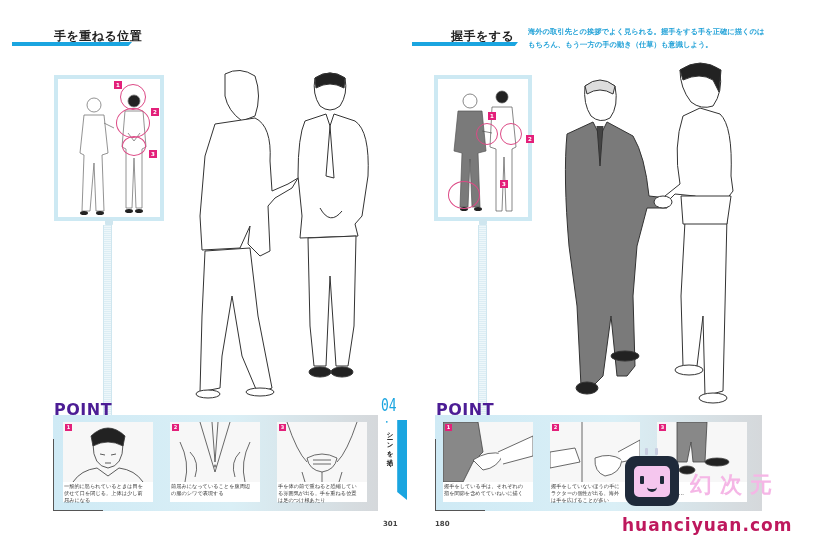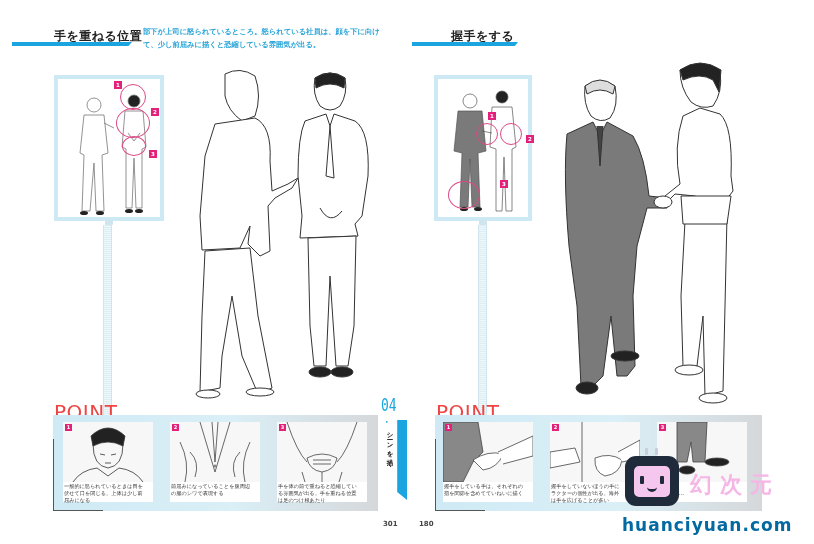--- a/index.html
+++ b/index.html
@@ -22,21 +22,21 @@
   .circle { position: absolute; border: 1.5px solid #dd4a86; border-radius: 50%; }
   .marker { position: absolute; width: 8px; height: 8px; background: #e3207a; color: #fff; font-size: 5.5px; font-weight: bold; text-align: center; line-height: 8px; }
 
   
   .connector { position: absolute; width: 9px; background: repeating-linear-gradient(180deg, #dcedf4 0, #dcedf4 1px, #eef7fa 1px, #eef7fa 2px); border-left: 1px solid #cfe6ef; border-right: 1px solid #cfe6ef; }
 
   
   .illus { position: absolute; }
 
   
-  .point-label { position: absolute; top: 400px; font-size: 20px; font-weight: normal; color: #ef4444; letter-spacing: 0.5px; font-family: "DejaVu Sans", sans-serif; }
+  .point-label { position: absolute; top: 400px; font-size: 16px; font-weight: bold; color: #4c1d95; letter-spacing: 0.5px; font-family: "DejaVu Sans", sans-serif; }
   .point-box { position: absolute; top: 415px; height: 96px; background: linear-gradient(90deg, #cfeaf5 0%, #daeff6 55%, #d5d8db 100%); }
   .point-box-edge { position: absolute; left: 0; top: 24px; bottom: 0; width: 1px; background: #555; }
   .point-box-bottom { position: absolute; left: 0; bottom: 0; width: 50px; height: 1px; background: #555; }
   .point-card { position: absolute; top: 7px; width: 90px; height: 80px; background: #fff; }
   .card-img { position: absolute; left: 0; top: 0; width: 90px; height: 60px; background: #f7f7f7; overflow: hidden; }
   .card-marker { position: absolute; left: 2px; top: 2px; width: 7px; height: 7px; background: #e3207a; color: #fff; font-size: 5px; font-weight: bold; text-align: center; line-height: 7px; z-index: 2; }
   .card-text { position: absolute; left: 1px; top: 61px; width: 89px; font-size: 5.2px; line-height: 7px; color: #333; white-space: pre-line; }
 
   
   .chapter-num { position: absolute; left: 381px; top: 395px; font-size: 13px; color: #1aa5e0; font-family: "DejaVu Sans Mono", monospace; transform: scaleY(1.35); transform-origin: top; }
@@ -46,30 +46,28 @@
 
   .page-num { position: absolute; top: 520px; font-size: 7px; font-weight: bold; color: #444; }
 
   
   .wm-logo { position: absolute; left: 625px; top: 456px; width: 54px; height: 50px; background: #1f2a3a; border-radius: 11px; }
   .wm-face { position: absolute; left: 6px; top: 7px; width: 42px; height: 37px; background: #f5c6ee; border-radius: 8px; border: 3px solid #1f2a3a; }
   .wm-eye { position: absolute; top: 10px; width: 4px; height: 8px; background: #1f2a3a; border-radius: 1px; }
   .wm-mouth { position: absolute; left: 13px; top: 20px; width: 10px; height: 6px; border-bottom: 3px solid #1f2a3a; border-radius: 0 0 6px 6px; }
   .wm-antenna { position: absolute; top: -8px; width: 3px; height: 7px; background: #c7cce0; border-radius: 1px; }
   .wm-cn { position: absolute; left: 690px; top: 470px; font-size: 22px; font-weight: bold; color: #f5b6e6; letter-spacing: 8px; }
-  .wm-url { position: absolute; left: 622px; top: 515px; font-size: 17px; font-weight: bold; color: #0369a1; letter-spacing: 1px; text-align: right; }
+  .wm-url { position: absolute; left: 622px; top: 515px; font-size: 17px; font-weight: bold; color: #be185d; letter-spacing: 1px; text-align: right; }
 </style>
 </head>
 <body>
 
 <div class="page page-left">
   <div class="sec-title" style="left:54px;">手を重ねる位置</div>
   <div class="sec-underline" style="left:12px; width:120px;"></div>
-  <div class="sec-desc" style="left:143px; width:250px;">部下が上司に怒られているところ。怒られている社員は、顔を下に向け
-て、少し前屈みに描くと恐縮している雰囲気が出る。</div>
 
   <div class="thumb" style="left:54px;">
     <svg class="thumb-figure" style="left:4px; top:4px;" width="95" height="135" viewBox="0 0 95 135">
       <g fill="none" stroke="#777" stroke-width="0.8">
         <circle cx="32" cy="22" r="7"></circle>
         <path d="M22 32 L42 32 L46 70 L40 72 L42 128 L34 128 L32 80 L28 128 L20 128 L22 72 L18 70 Z"></path>
         <path d="M42 40 L52 45"></path>
         <circle cx="72" cy="18" r="6" fill="#222"></circle>
         <path d="M63 28 L81 28 L84 64 L80 66 L80 125 L74 125 L72 75 L70 125 L64 125 L64 66 L60 64 Z"></path>
         <path d="M66 50 L72 58 L78 50"></path>
@@ -172,20 +170,22 @@
 </div>
 
 <div class="chapter-num">04</div>
 <div class="chapter-dot">•</div>
 <div class="chapter-tab"></div>
 <div class="chapter-label">シーンを描く</div>
 
 <div class="page page-right">
   <div class="sec-title" style="left:44px;">握手をする</div>
   <div class="sec-underline" style="left:5px; width:106px;"></div>
+  <div class="sec-desc" style="left:121px; width:260px;">海外の取引先との挨拶でよく見られる。握手をする手を正確に描くのは
+もちろん、もう一方の手の動き（仕草）も意識しよう。</div>
 
   <div class="thumb" style="left:27px; width:98px;">
     <svg class="thumb-figure" style="left:4px; top:4px;" width="85" height="135" viewBox="0 0 85 135">
       <g stroke="#555" stroke-width="0.7">
         <circle cx="28" cy="18" r="7" fill="#fff"></circle>
         <path d="M16 28 L40 28 L44 68 L36 70 L38 124 L30 124 L28 76 L26 124 L18 124 L20 70 L12 68 Z" fill="#7a7a7a"></path>
         <circle cx="60" cy="14" r="6" fill="#222"></circle>
         <path d="M50 24 L70 24 L74 64 L70 66 L70 128 L64 128 L62 74 L60 128 L54 128 L54 66 L48 64 Z" fill="#fff"></path>
         <path d="M40 48 L50 50" fill="none"></path>
       </g>
@@ -272,21 +272,21 @@
               <ellipse cx="30" cy="48" rx="8" ry="4" fill="#222"></ellipse>
             </g>
           </svg>
       </div>
       <div class="card-marker">3</div>
       <div class="card-text">ポン…
 …だ様子…</div>
     </div>
   </div>
 
-  <div class="page-num" style="left:12px;">180</div>
+  <div class="page-num" style="left:28px;">180</div>
 </div>
 
 <div class="wm-logo">
   <div class="wm-antenna" style="left:20px;"></div>
   <div class="wm-antenna" style="left:30px;"></div>
   <div class="wm-face">
     <div class="wm-eye" style="left:6px;"></div>
     <div class="wm-eye" style="left:26px;"></div>
     <div class="wm-mouth"></div>
   </div>

